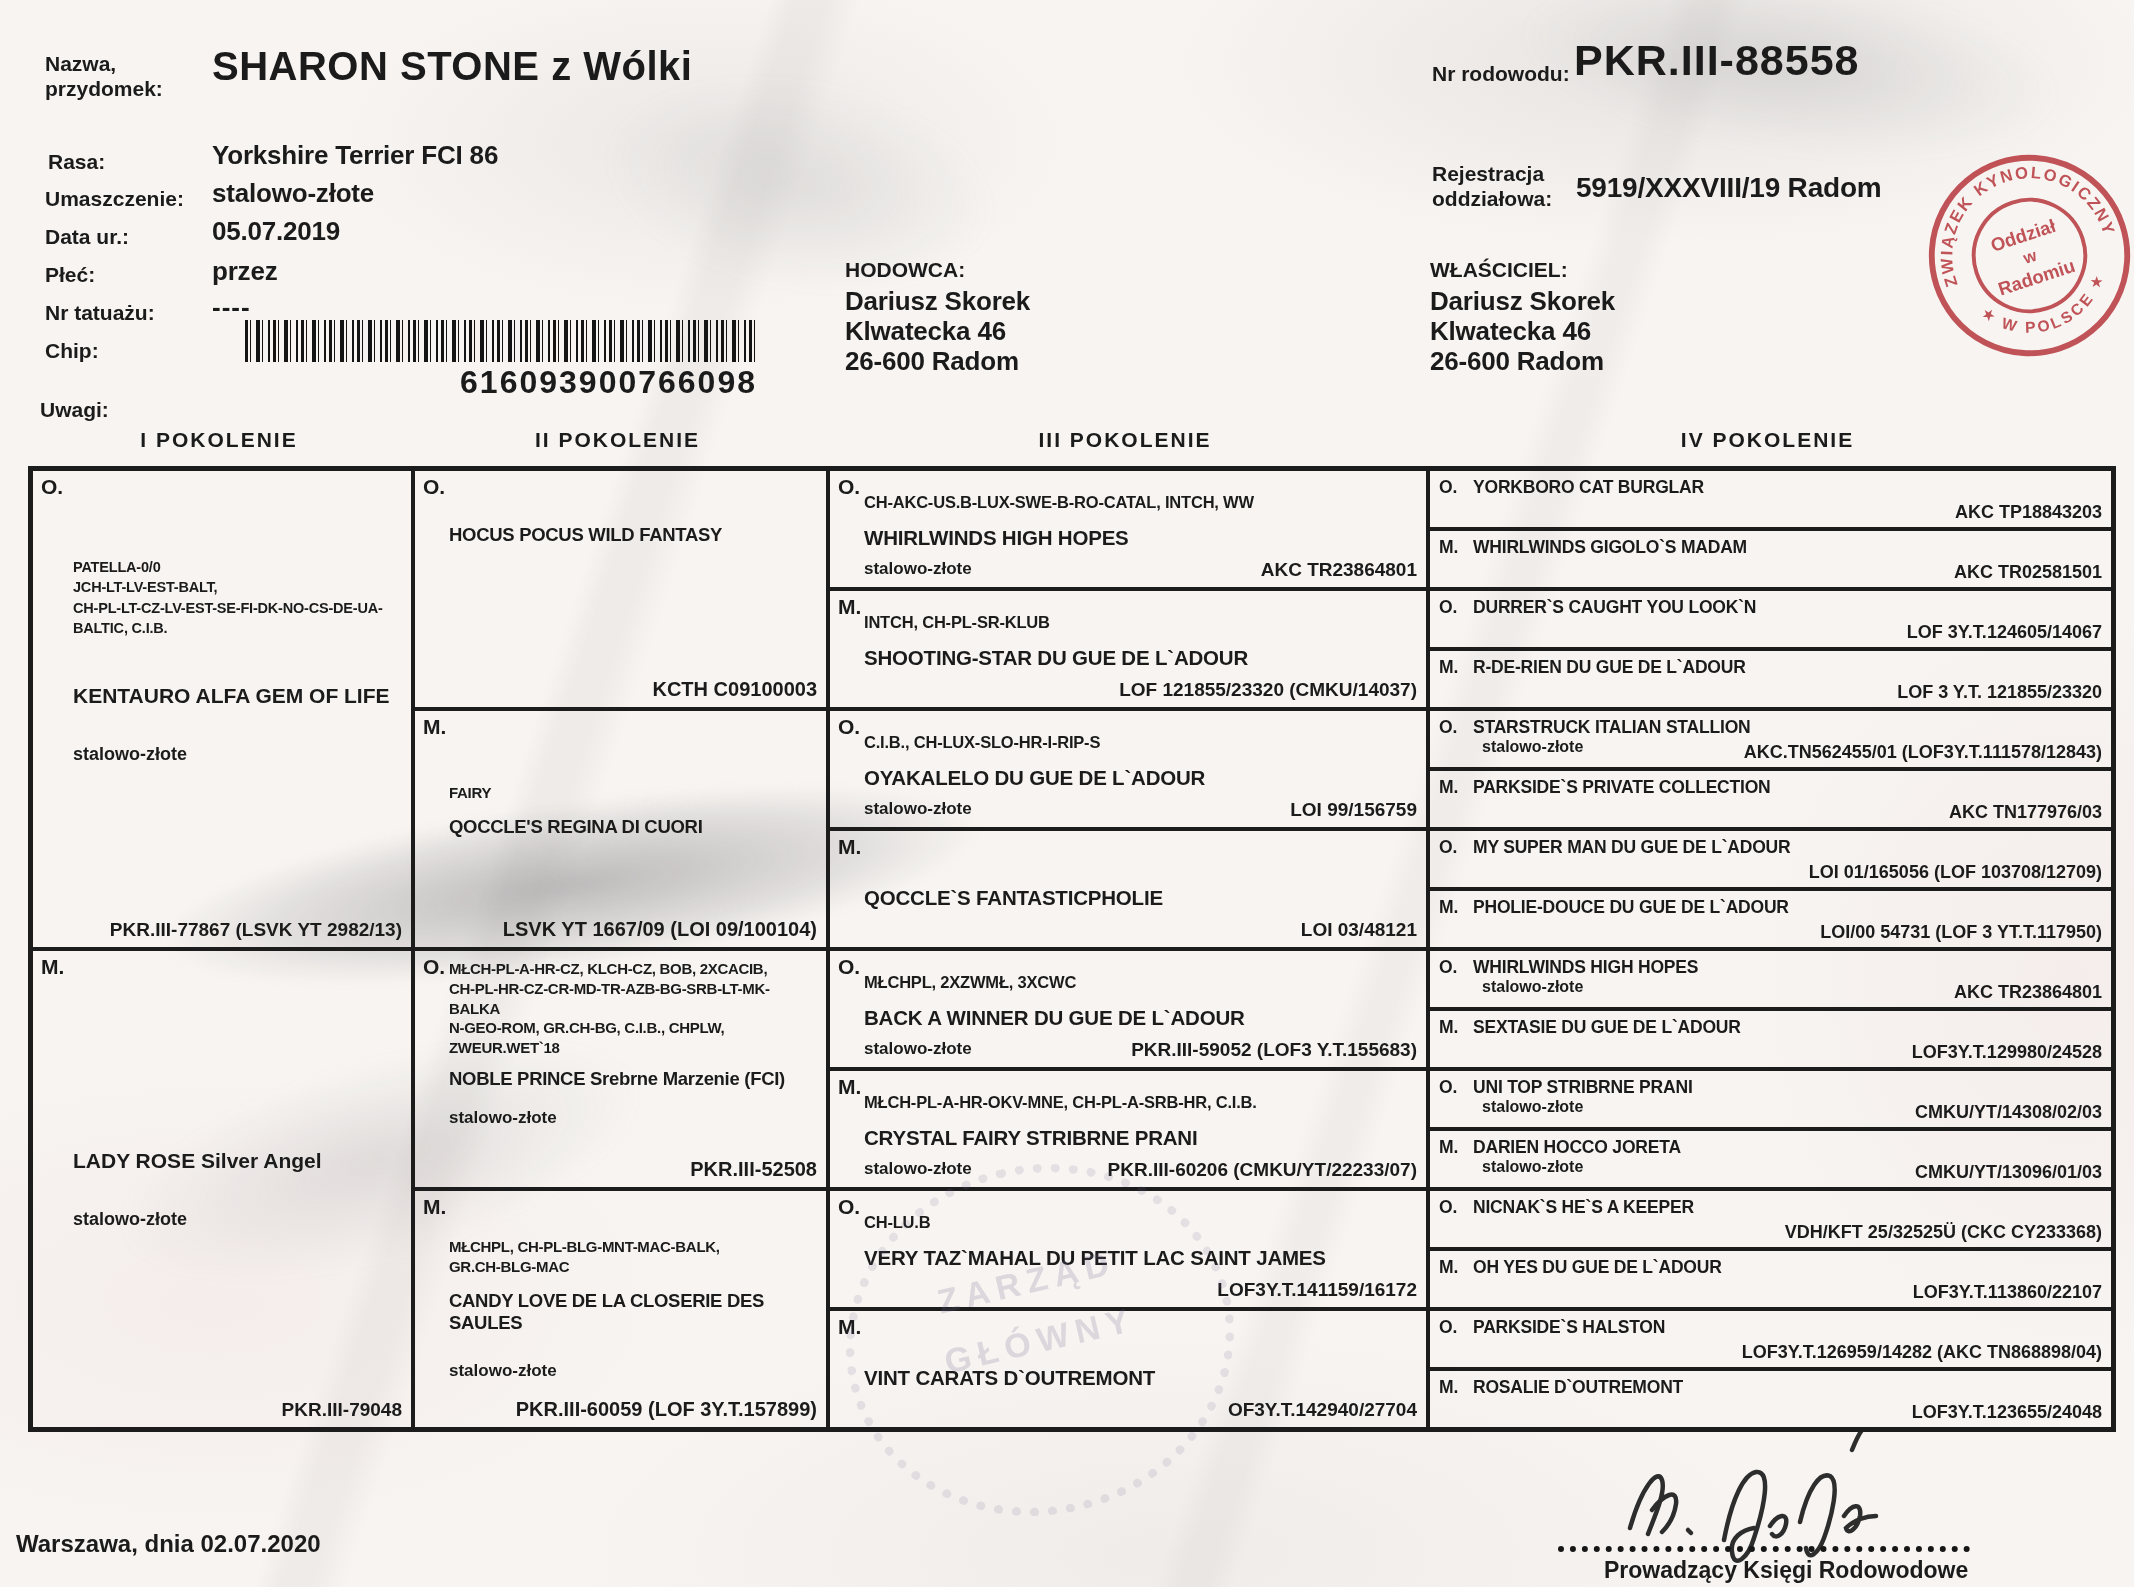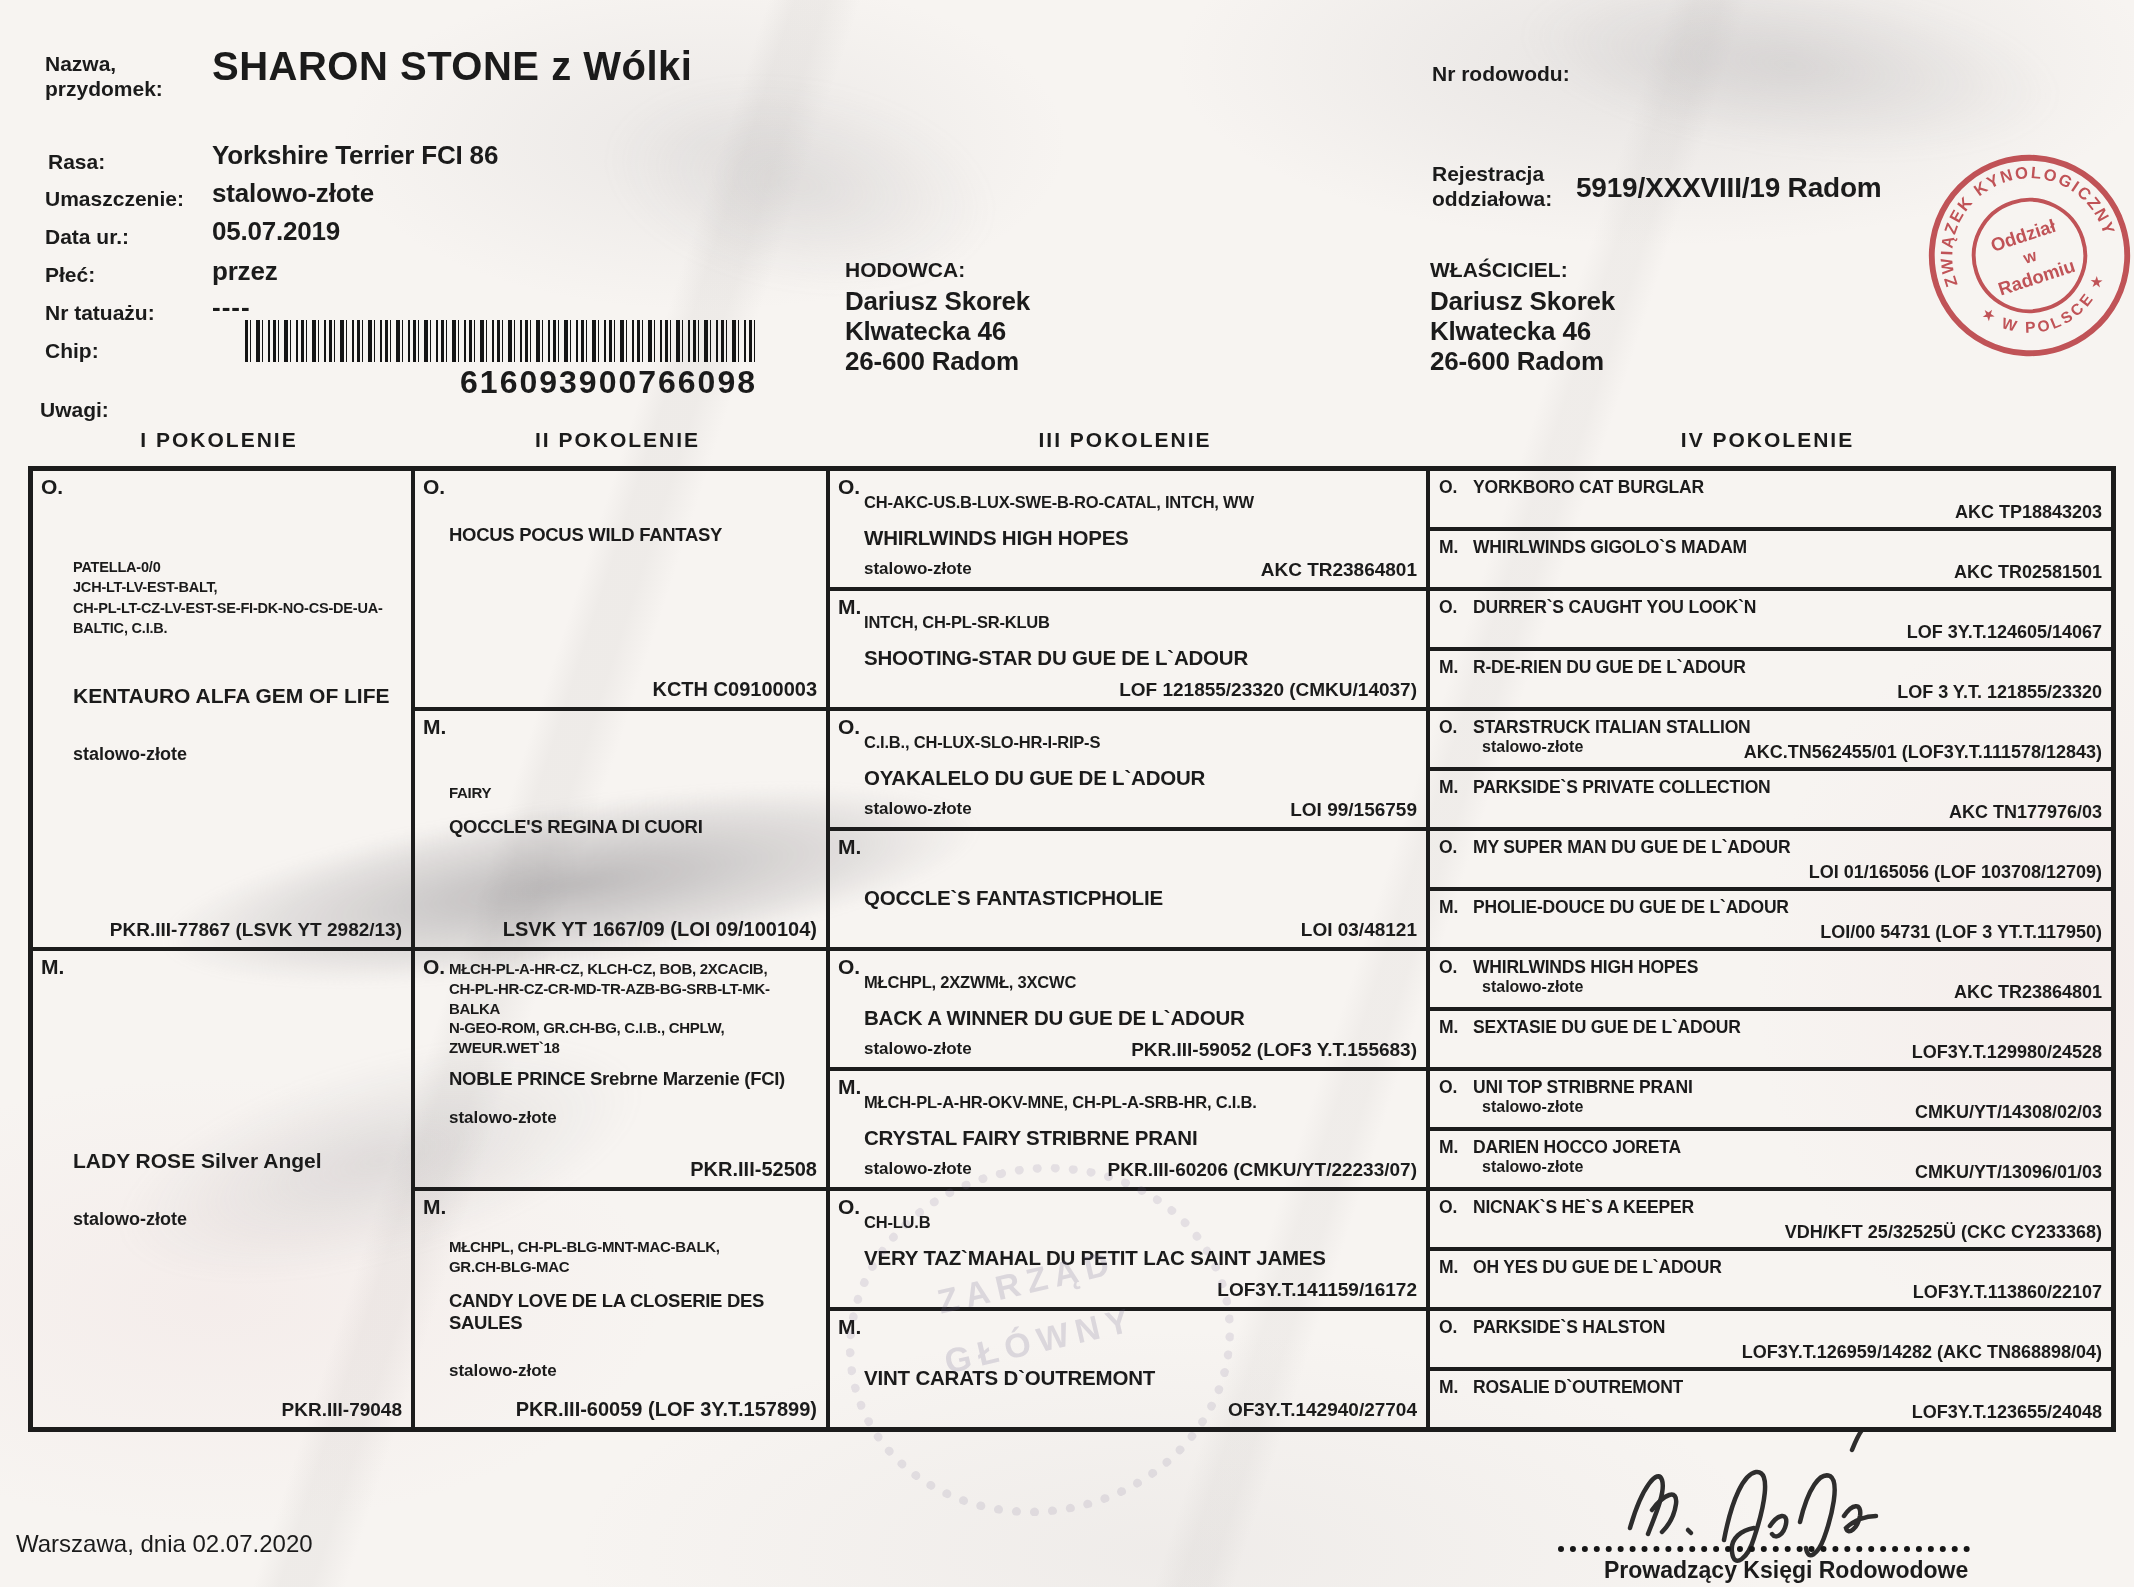--- a/index.html
+++ b/index.html
@@ -69,21 +69,21 @@
   .g4 .dogname{display:inline;font-size:17.5px;letter-spacing:-.2px;}
   .g4 .dogcolor{margin-left:43px;font-size:16px;line-height:1.15;}
   .g4 .reg{font-size:18px;bottom:4px;}
 
   .ghost{position:absolute;left:845px;top:1165px;width:390px;height:350px;transform:rotate(-13deg);pointer-events:none;}
   .ghost .ring{position:absolute;inset:0;border:9px dotted rgba(112,102,142,.14);border-radius:50%;}
   .ghost .gt{position:absolute;width:100%;text-align:center;font-weight:700;font-size:34px;letter-spacing:7px;color:rgba(112,102,142,.20);}
   .ghost .gt1{top:96px;} .ghost .gt2{top:156px;}
 
   .notice{position:absolute;left:12px;top:1437px;font-size:22px;font-weight:700;line-height:1.4;white-space:pre-line;letter-spacing:-.2px;}
-  .placedate{position:absolute;left:16px;top:1530px;font-size:24px;font-weight:400;}
+  .placedate{position:absolute;left:16px;top:1530px;font-size:24px;font-weight:700;}
   .sigsvg{position:absolute;left:1600px;top:1428px;}
   .sigline{position:absolute;left:1558px;top:1546px;width:412px;border-bottom:6px dotted #161616;}
   .siglabel{position:absolute;left:1604px;top:1557px;font-size:23px;font-weight:700;}
 </style>
 </head>
 <body>
 
 <div class="page">
   <div class="smudge s1"></div>
   <div class="smudge s2"></div>
@@ -119,20 +119,21 @@
   <div class="val" style="left:845px;top:286px">Dariusz Skorek</div>
   <div class="val" style="left:845px;top:316px">Klwatecka 46</div>
   <div class="val" style="left:845px;top:346px">26-600 Radom</div>
 
   <div class="lbl" style="left:1430px;top:258px">WŁAŚCICIEL:</div>
   <div class="val" style="left:1430px;top:286px">Dariusz Skorek</div>
   <div class="val" style="left:1430px;top:316px">Klwatecka 46</div>
   <div class="val" style="left:1430px;top:346px">26-600 Radom</div>
 
   <div class="lbl" style="left:1432px;top:62px">Nr rodowodu:</div>
+  <div class="pkr">PKR.III-88558</div>
   <div class="lbl" style="left:1432px;top:162px">Rejestracja
 oddziałowa:</div>
   <div class="val" style="left:1576px;top:172px;font-size:28px">5919/XXXVIII/19 Radom</div>
 
   <svg class="stamp" width="215" height="215" viewBox="-110 -110 220 220">
     <g fill="none" stroke="#b93d42">
       <circle r="100" stroke-width="6"></circle>
       <circle r="57" stroke-width="4"></circle>
     </g>
     <path id="arcT" d="M -79,0 A 79,79 0 0 1 79,0" fill="none"></path>

